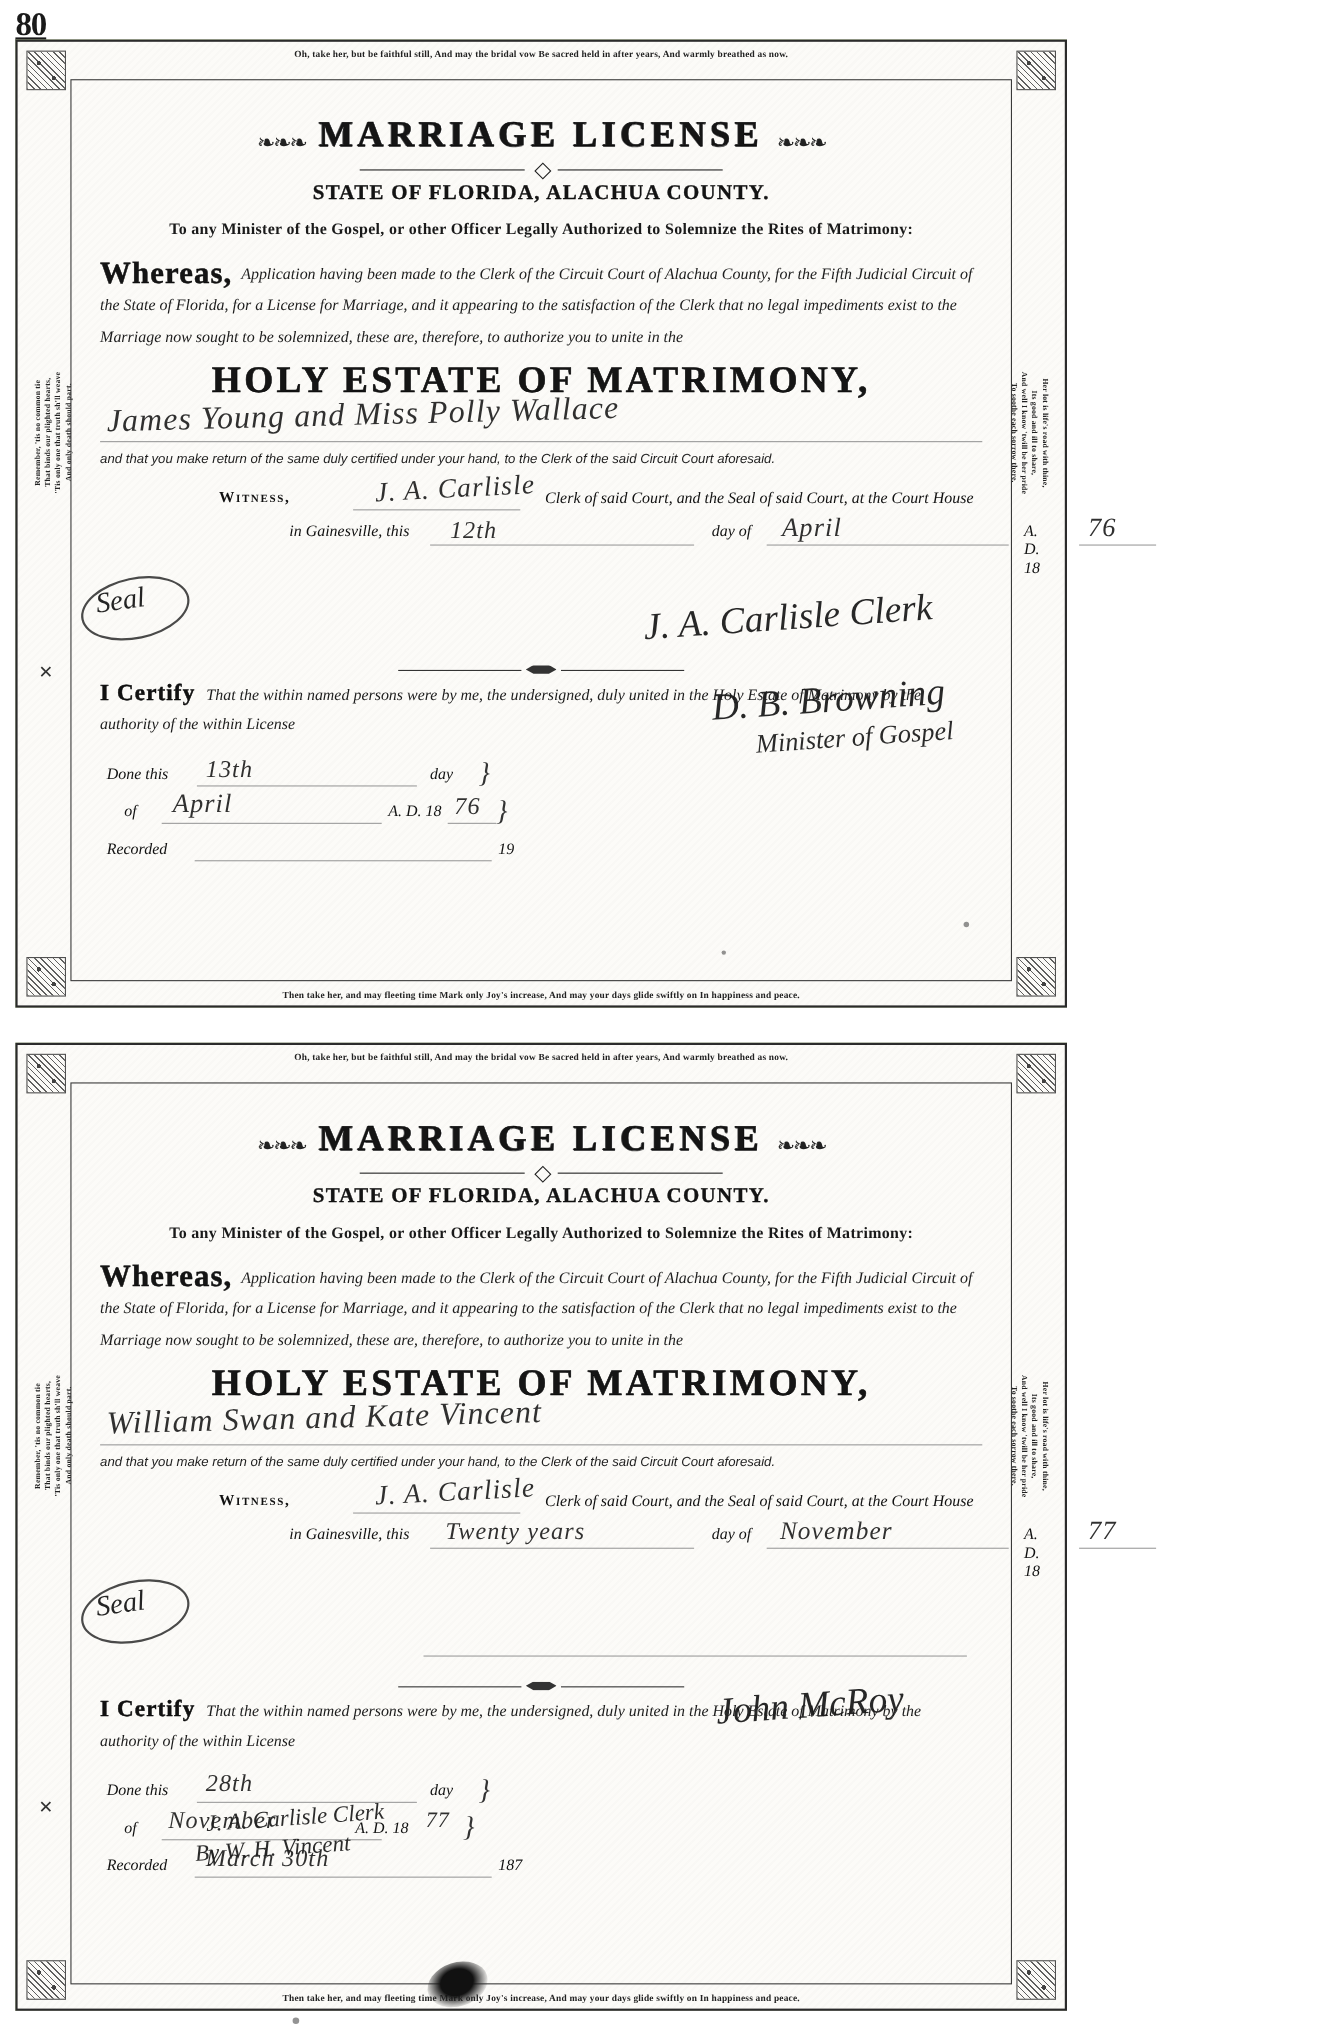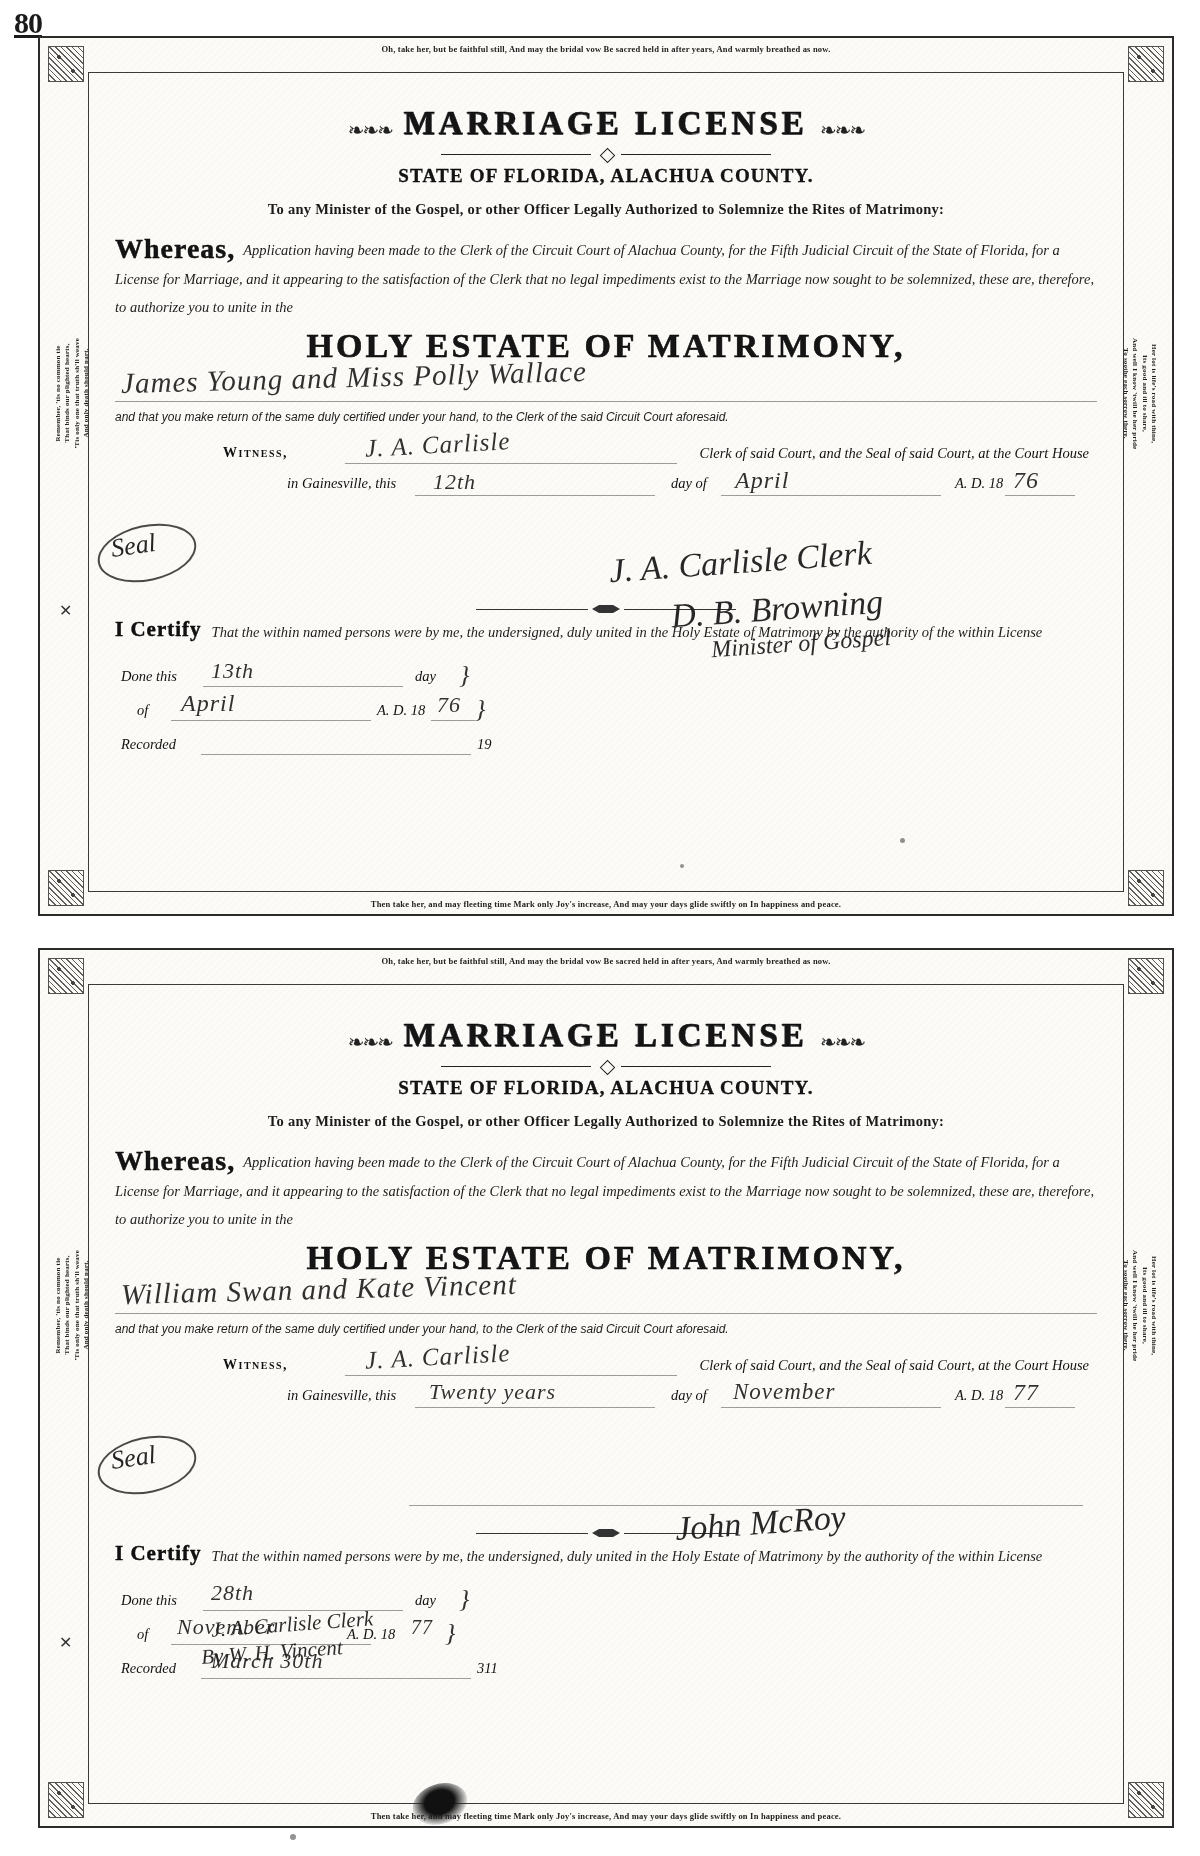--- a/index.html
+++ b/index.html
@@ -21,22 +21,22 @@
     top: 6px;
     font-family: "Liberation Serif", serif;
     font-size: 30px;
     font-weight: 700;
     letter-spacing: -1px;
     color: #1a1a1a;
     text-decoration: underline;
   }
   .scan {
     position: absolute;
-    left: 38px;
-    width: 1136px;
+    left: 14px;
+    width: 956px;
     background: #4d7c0f;
   }
   .scan.first { top: 36px; height: 880px; }
   .scan.second { top: 948px; height: 880px; }
 
   .lic-outer {
     position: absolute;
     left: 0; top: 0; right: 0; bottom: 0;
     border: 2px solid #2b2b2b;
     box-sizing: border-box;
@@ -568,21 +568,21 @@
           <span class="hand" style="left:62px; top:-8px; font-size:22px;">November</span>
           <span class="rule" style="left:56px; width:200px; top:22px;"></span>
           <span style="position:absolute; left:232px; top:4px;">A. D. 18</span>
           <span class="hand" style="left:296px; top:-6px; font-size:20px;">77</span>
           <span class="brace" style="left:330px; top:-4px;">}</span>
         </div>
         <div class="done-row" style="margin-top:4px;">
           <span style="position:absolute; left:6px; top:4px;">Recorded</span>
           <span class="hand" style="left:96px; top:-8px; font-size:22px;">March 30th</span>
           <span class="rule" style="left:86px; width:270px; top:22px;"></span>
-          <span style="position:absolute; left:362px; top:4px;">311</span>
+          <span style="position:absolute; left:362px; top:4px;">187</span>
         </div>
         <span class="sig-big" style="left:560px; top:-84px;">John McRoy</span>
         <span class="sig-med" style="left:96px; top:24px; font-size:21px;">J. A. Carlisle Clerk</span>
         <span class="sig-med" style="left:86px; top:52px; font-size:21px;">By W. H. Vincent</span>
       </div>
     </div>
 
     <div class="verse-bottom">Then take her, and may fleeting time
 Mark only Joy's increase,
 And may your days glide swiftly on

